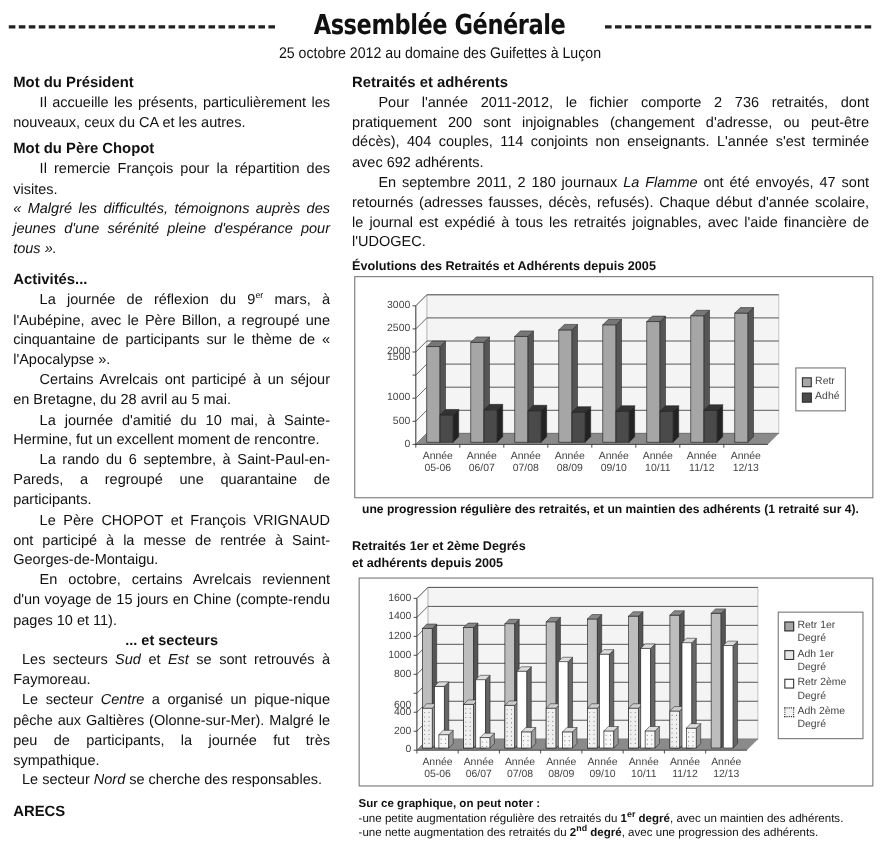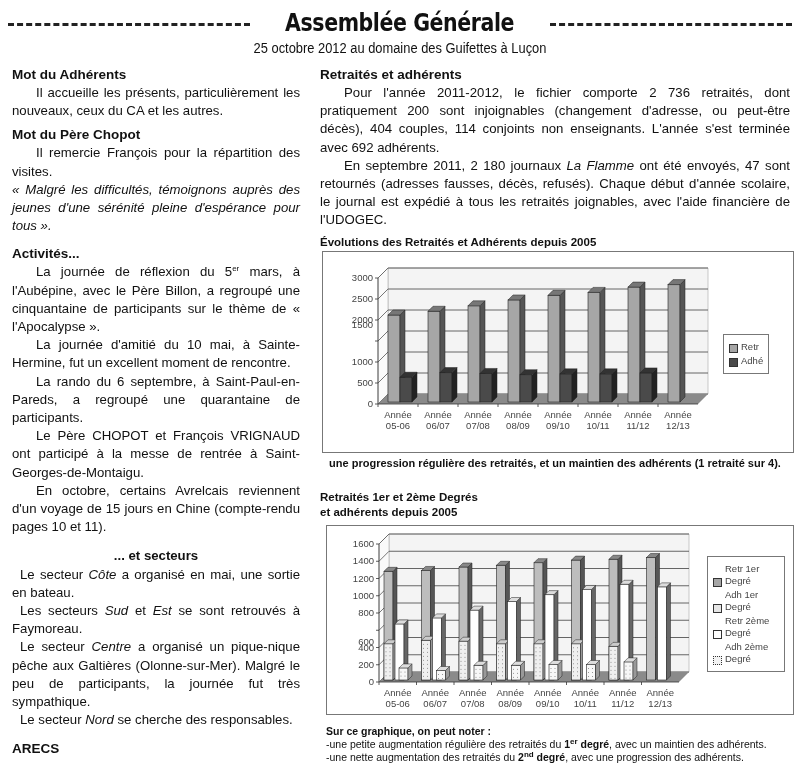--- a/index.html
+++ b/index.html
@@ -13,64 +13,64 @@
   .subtitle { position:absolute; top:40px; width:800px; text-align:center; font-size:14px; transform:scaleX(0.92); }
 
   .col { position:absolute; font-size:13.2px; line-height:18.2px; text-align:justify; }
   .col.left { left:12px; top:66px; width:288px; }
   .col.right { left:320px; top:66px; width:470px; }
   h3 { margin:0; font-size:13.5px; font-weight:bold; line-height:18px; }
   p { margin:0; text-indent:24px; }
   p.ind2 { text-indent:8px; }
   .sec { margin-top:6px; }
   .quote { font-style:italic; text-indent:0; }
-  .center-bold { text-align:center; font-weight:bold; text-indent:0;margin-top:11px; }
+  .center-bold { text-align:center; font-weight:bold; text-indent:0; }
   sup { font-size:8px; line-height:0; }
 
   .chart-title { position:absolute; font-weight:bold; font-size:11.5px; line-height:15px; }
   .chart-box { position:absolute; border:1.5px solid #777; background:#fff; }
   .caption { position:absolute; font-size:11px; line-height:14px; }
   .caption.center { text-align:center; font-weight:bold; }
   .axis-lbl { position:absolute; font-size:9.5px; color:#444; text-align:right; }
   .x-lbl { position:absolute; font-size:9.5px; color:#444; text-align:center; line-height:11px; }
   .legend { position:absolute; border:1px solid #777; background:#fff; font-size:9.5px; color:#444; padding:4px 5px; }
-  .legend .item { display:flex; align-items:flex-end; line-height:12px; margin:2px 0; }
+  .legend .item { display:flex; align-items:flex-start; line-height:12px; margin:2px 0; }
   .legend .sw { width:7px; height:7px; border:1px solid #333; margin-right:3px; margin-top:2px; flex:none; }
 </style>
 </head>
 <body>
 
 <div class="header">
   <div class="title-row">
     <div class="dash left"></div>
     <div class="title">Assemblée Générale</div>
     <div class="dash right"></div>
   </div>
   <div class="subtitle">25 octobre 2012 au domaine des Guifettes à Luçon</div>
 </div>
 
 <div class="col left">
   <section>
-    <h3>Mot du Adhérents</h3>
+    <h3>Mot du Président</h3>
     <p>Il accueille les présents, particulièrement les nouveaux, ceux du CA et les autres.</p>
   </section>
   <section class="sec">
     <h3>Mot du Père Chopot</h3>
     <p>Il remercie François pour la répartition des visites.</p>
     <p class="quote">« Malgré les difficultés, témoignons auprès des jeunes d'une sérénité pleine d'espérance pour tous ».</p>
   </section>
   <section class="sec" style="margin-top:10px">
     <h3>Activités...</h3>
-    <p><span>La journée de réflexion du 5</span><sup>er</sup><span> mars, à l'Aubépine, avec le Père Billon, a regroupé une cinquantaine de participants sur le thème de « l'Apocalypse ».</span></p>
+    <p><span>La journée de réflexion du 9</span><sup>er</sup><span> mars, à l'Aubépine, avec le Père Billon, a regroupé une cinquantaine de participants sur le thème de « l'Apocalypse ».</span></p>
+    <p>Certains Avrelcais ont participé à un séjour en Bretagne, du 28 avril au 5 mai.</p>
     <p>La journée d'amitié du 10 mai, à Sainte-Hermine, fut un excellent moment de rencontre.</p>
     <p>La rando du 6 septembre, à Saint-Paul-en-Pareds, a regroupé une quarantaine de participants.</p>
     <p>Le Père CHOPOT et François VRIGNAUD ont participé à la messe de rentrée à Saint-Georges-de-Montaigu.</p>
     <p>En octobre, certains Avrelcais reviennent d'un voyage de 15 jours en Chine (compte-rendu pages 10 et 11).</p>
     <p class="center-bold">... et secteurs</p>
-    <p class="ind2"><span>Le secteur </span><i>Côte</i><span> a organisé en mai, une sortie en bateau.</span></p>
     <p class="ind2"><span>Les secteurs </span><i>Sud</i><span> et </span><i>Est</i><span> se sont retrouvés à Faymoreau.</span></p>
     <p class="ind2"><span>Le secteur </span><i>Centre</i><span> a organisé un pique-nique pêche aux Galtières (Olonne-sur-Mer). Malgré le peu de participants, la journée fut très sympathique.</span></p>
     <p class="ind2"><span>Le secteur </span><i>Nord</i><span> se cherche des responsables.</span></p>
   </section>
   <section class="sec" style="margin-top:10px">
     <h3>ARECS</h3>
 
   </section>
 </div>
 

